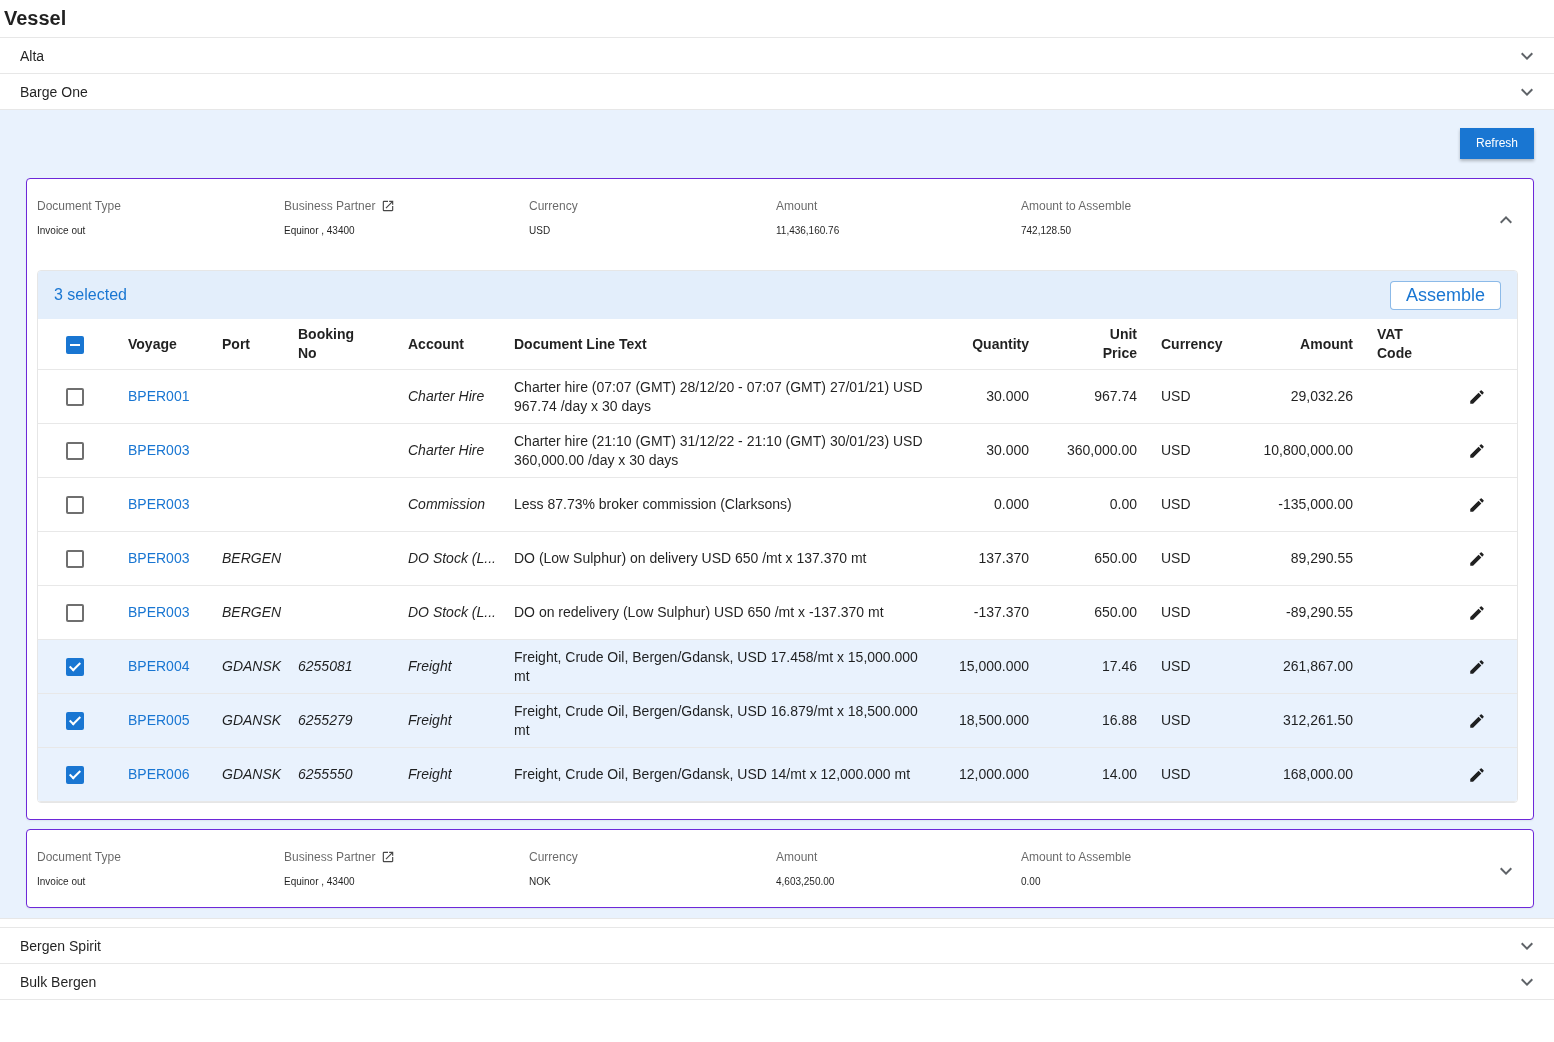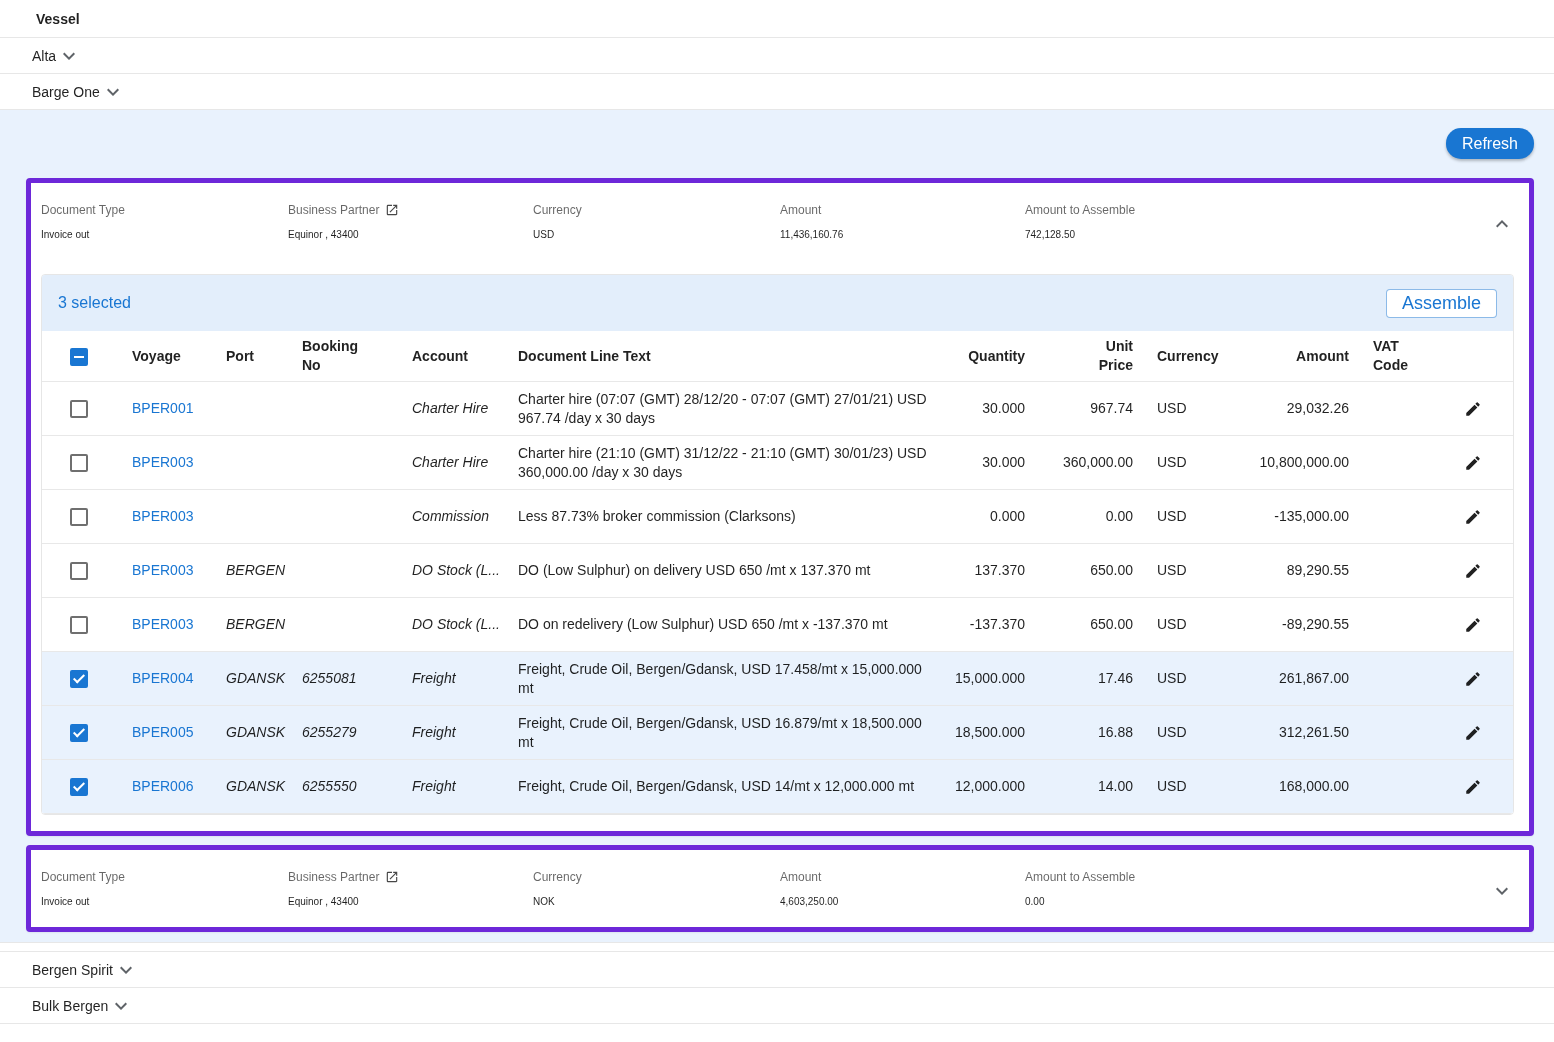--- a/index.html
+++ b/index.html
@@ -6,68 +6,68 @@
   html, body { margin: 0; padding: 0; }
   body {
     width: 1554px; height: 1042px; overflow: hidden;
     font-family: "Liberation Sans", sans-serif;
     background: #fff; color: rgba(0,0,0,.87);
   }
 
   
   .top-bar {
     height: 38px; display: flex; align-items: center;
-    padding: 0 36px; border-bottom: 1px solid #e7e7e7;
-    font-size: 14px; font-weight: 700;
+    padding: 0 4px; border-bottom: 1px solid #e7e7e7;
+    font-size: 20px; font-weight: 700;
   }
 
   
   .acc { border-bottom: 1px solid #e7e7e7; background: #fff; }
   .acc-head {
-    height: 35px; display: flex; align-items: center; 
-    padding: 0 14px 0 20px; font-size: 14px; cursor: pointer; background: transparent; margin-left: 12px;
+    height: 35px; display: flex; align-items: center; justify-content: space-between;
+    padding: 0 14px 0 20px; font-size: 14px; cursor: pointer; background: transparent;
   }
   .acc.expanded { background: #e9f2fd; margin-bottom: 8px; }
   .chev { width: 26px; height: 26px; display: flex; align-items: center; justify-content: center; }
   .chev svg { fill: #5f6368; }
   .icon-btn { background: none; border: none; padding: 0; margin: 0; cursor: pointer;
               display: flex; align-items: center; justify-content: center; }
 
   .acc-body { padding: 18px 20px 10px 26px; }
   .refresh-row { display: flex; justify-content: flex-end; margin-bottom: 19px; }
   .btn-contained {
-    background: #1976d2; color: #fff; border: none; border-radius: 15px;
-    padding: 7px 16px; font-size: 16px; font-family: inherit; cursor: pointer;
+    background: #1976d2; color: #fff; border: none; border-radius: 0;
+    padding: 7px 16px; font-size: 12px; font-family: inherit; cursor: pointer;
     box-shadow: 0 2px 3px rgba(0,0,0,.25); line-height: 17px;
   }
 
   
   .doc-card {
-    background: #fff; border: 5px solid #6d28d9; border-radius: 4px;
+    background: #fff; border: 1px solid #6d28d9; border-radius: 4px;
     padding: 20px 15px 16px 10px; box-shadow: 0 1px 2px rgba(0,0,0,.06);
   }
   .doc-card + .doc-card { margin-top: 9px; }
   .fields { display: grid; grid-template-columns: 247px 245px 247px 245px 1fr 28px; }
   .field .lab {
     font-size: 12px; color: rgba(0,0,0,.6);
     display: flex; align-items: center; gap: 6px; margin-bottom: 9px; line-height: 14px;
   }
   .field .val { font-size: 10px; color: rgba(0,0,0,.87); line-height: 18px; }
   .ext-icon { display: inline-flex; }
   .ext-icon svg { fill: rgba(0,0,0,.72); }
   .card-chev { align-self: center; justify-self: end; }
   .card-chev svg { fill: #5f6368; }
 
   
   .lines-panel {
     margin-top: 30px; border: 1px solid #e6e6e6; border-radius: 4px;
     overflow: hidden; background: #fff;
   }
   .sel-toolbar {
-    height: 56px; background: #e3eefb;
+    height: 48px; background: #e3eefb;
     display: flex; align-items: center; justify-content: space-between; padding: 0 16px;
   }
   .sel-count { color: #1976d2; font-size: 16px; }
   .btn-outlined {
     background: #fff; color: #1976d2; border: 1px solid rgba(25,118,210,.5);
     border-radius: 4px; padding: 5px 15px; font-size: 18px; font-family: inherit;
     cursor: pointer; line-height: 17px;
   }
 
   table { width: 100%; border-collapse: collapse; table-layout: fixed; background: #fff; }

